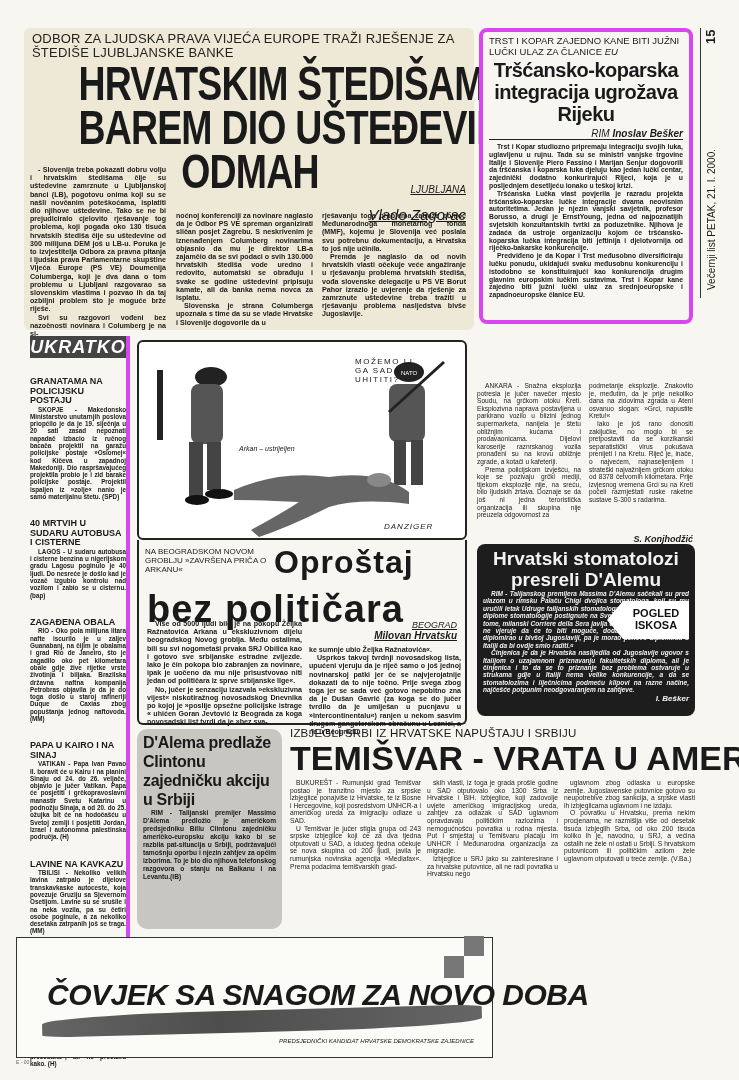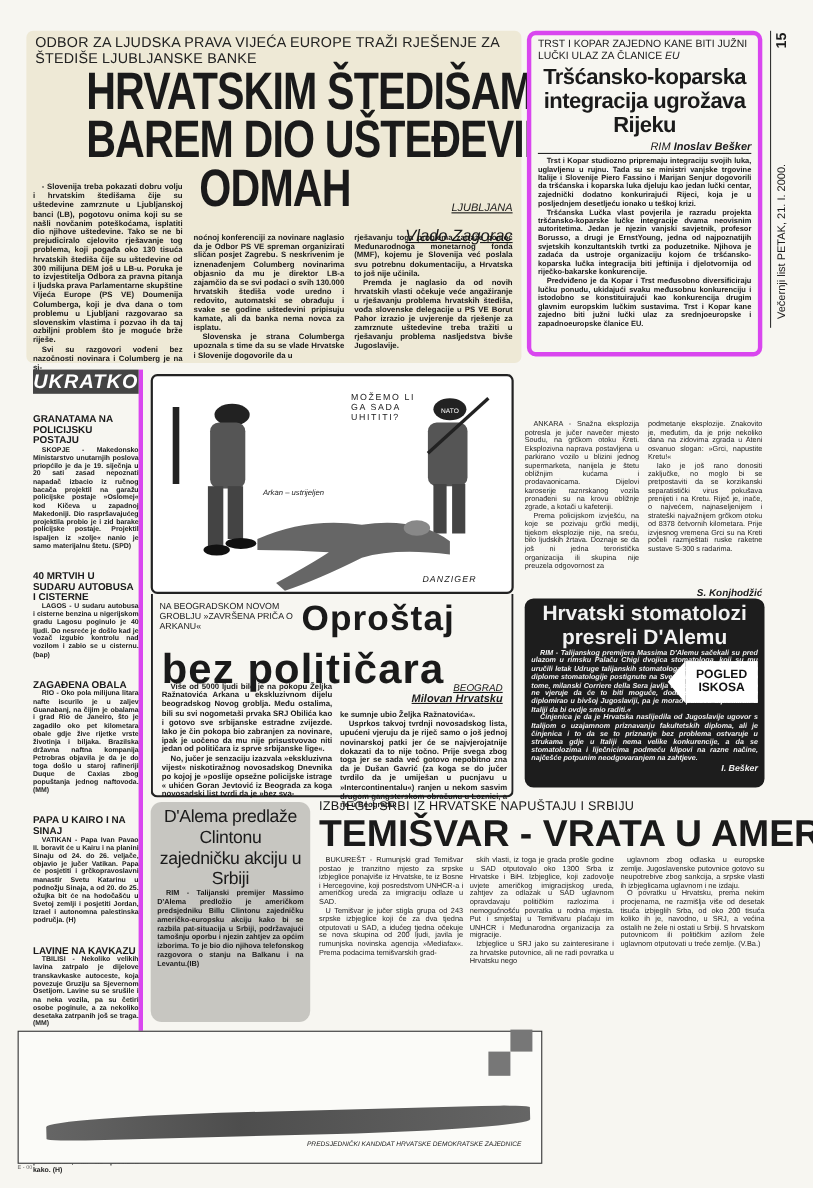--- a/index.html
+++ b/index.html
@@ -58,21 +58,21 @@
   
   #stom { left: 477px; top: 544px; width: 218px; height: 172px; background: #1d1d1d; color: #f2f2f2; border-radius: 8px; padding: 4px 6px; }
   #stom .headline { font-size: 19px; line-height: 21px; font-weight: 900; text-align: center; }
   #stom p { font-size: 6.5px; line-height: 7.4px; font-style: italic; font-weight: bold; text-align: justify; }
   #stom .pogled { position: absolute; right: 6px; top: 57px; width: 66px; height: 38px; background: #fff; color: #111; font-weight: 900; font-size: 11px; line-height: 12px; text-align: center; padding-top: 6px; }
   #stom .pogled::before { content: ""; position: absolute; left: -16px; top: 0; border-right: 16px solid #fff; border-top: 19px solid transparent; border-bottom: 19px solid transparent; }
   #stom .sig { text-align: right; font-size: 8px; font-weight: bold; font-style: italic; }
 
   
   #dalema { left: 137px; top: 729px; width: 145px; height: 200px; background: #c7c6c1; border-radius: 10px; padding: 4px 6px; }
-  #dalema .headline { font-size: 16px; line-height: 19px; font-weight: 400; text-align: center; letter-spacing: -0.3px; }
+  #dalema .headline { font-size: 16px; line-height: 19px; font-weight: 700; text-align: left; letter-spacing: -0.3px; }
   #dalema p { font-size: 6.6px; line-height: 8px; text-align: justify; font-weight: bold; text-indent: 8px; }
 
   
   #tem { left: 290px; top: 727px; width: 405px; height: 205px; }
   #tem .kicker { font-size: 11.5px; letter-spacing: 0.2px; }
   #tem .headline { font-size: 34px; font-weight: 900; line-height: 38px; letter-spacing: 0px; white-space: nowrap; }
   #tem .cols { display: flex; gap: 6px; margin-top: 2px; }
   #tem .cols p { flex: 1; font-size: 6.7px; line-height: 7.6px; text-align: justify; text-indent: 6px; }
   #adwrap { left: 16px; top: 937px; width: 477px; height: 121px; border: 1px solid #333; background: #fbfbf8; width: 477px; }
   #adwrap { width: 477px; }
@@ -152,21 +152,21 @@
     <ellipse cx="270" cy="30" rx="15" ry="10" fill="#222"></ellipse>
     <text x="262" y="33" font-size="6" fill="#fff" font-family="Liberation Sans, sans-serif">NATO</text>
     <rect x="250" y="42" width="36" height="58" rx="8" fill="#555"></rect>
     <line x1="250" y1="70" x2="305" y2="20" stroke="#222" stroke-width="3"></line>
     <rect x="255" y="98" width="12" height="45" fill="#444"></rect>
     <rect x="272" y="98" width="12" height="45" fill="#444"></rect>
 
     <path d="M95 148 Q140 128 190 135 Q240 128 270 150 L270 162 Q220 156 190 165 Q150 185 120 195 L112 188 Q145 170 160 160 Q120 158 95 158 Z" fill="#666"></path>
     <ellipse cx="240" cy="138" rx="12" ry="7" fill="#888"></ellipse>
   </svg>
-  <div class="abs bubble" style="width:70px;">MOŽEMO LI GA SADA UHITITI?</div>
+  <div class="abs bubble" style="width:70px;margin-left:36px;">MOŽEMO LI GA SADA UHITITI?</div>
   <div class="abs caption">Arkan – ustrijeljen</div>
   <div class="abs signature">DANZIGER</div>
 </div>
 
 <div id="arkan" class="abs">
   <div class="abs kicker">NA BEOGRADSKOM NOVOM GROBLJU »ZAVRŠENA PRIČA O ARKANU«</div>
   <div class="abs h1">Oproštaj</div>
   <div class="abs h2">bez političara</div>
   <div class="abs byl">
     <div class="p">BEOGRAD</div>
@@ -223,15 +223,16 @@
       <p style="font-size:6.7px;line-height:7.6px;text-align:justify;">uglavnom zbog odlaska u europske zemlje. Jugoslavenske putovnice gotovo su neupotrebive zbog sankcija, a srpske vlasti ih izbjeglicama uglavnom i ne izdaju.</p>
       <p style="font-size:6.7px;line-height:7.6px;text-align:justify;text-indent:6px;">O povratku u Hrvatsku, prema nekim procjenama, ne razmišlja više od desetak tisuća izbjeglih Srba, od oko 200 tisuća koliko ih je, navodno, u SRJ, a većina ostalih ne žele ni ostati u Srbiji. S hrvatskom putovnicom ili političkim azilom žele uglavnom otputovati u treće zemlje. (V.Ba.)</p>
     </div>
   </div>
 </div>
 
 <div id="adwrap" class="abs">
   <div class="abs chk1"></div>
   <div class="abs chk2"></div>
   <div class="abs stroke"></div>
+  <div class="abs slogan">ČOVJEK SA SNAGOM ZA NOVO DOBA</div>
   <div class="abs sub">PREDSJEDNIČKI KANDIDAT HRVATSKE DEMOKRATSKE ZAJEDNICE</div>
 </div>
 <div id="adcode" class="abs">E - 00</div>
 
 </body></html>

